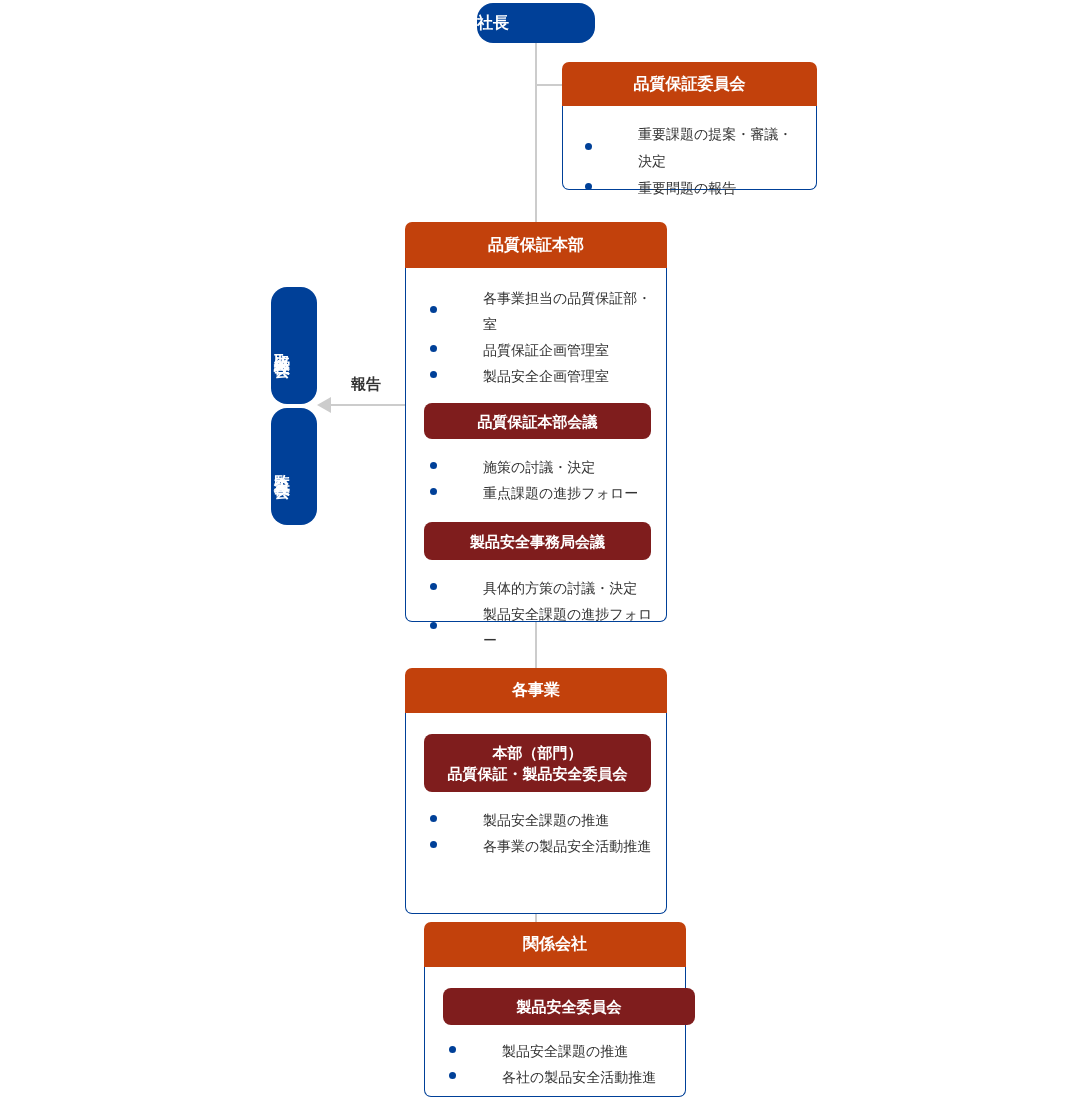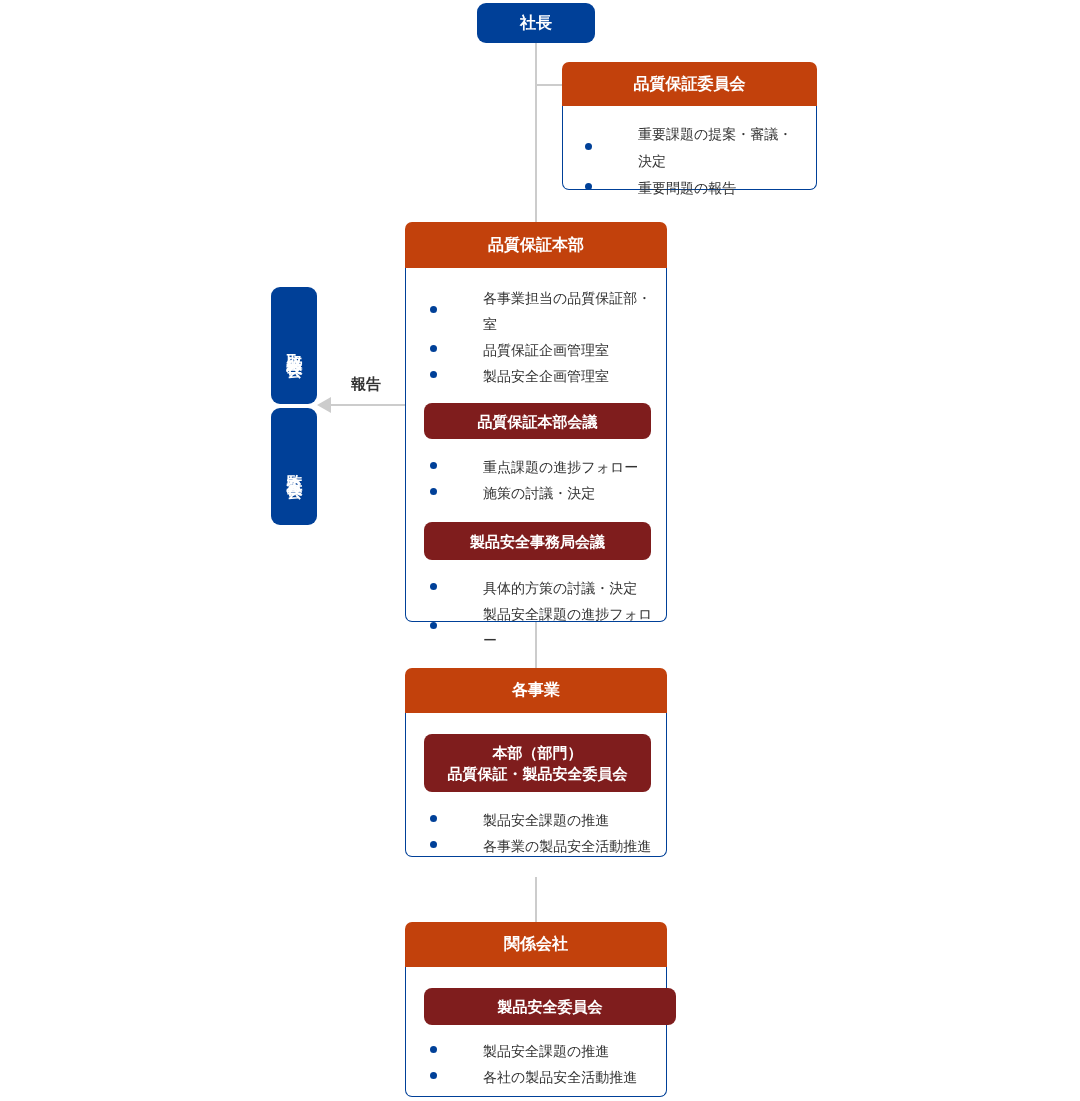--- a/index.html
+++ b/index.html
@@ -16,24 +16,23 @@
 
   
   .vline, .hline { position: absolute; background: #cccccc; }
 
   
   .pill {
     position: absolute;
     background: #004098;
     color: #ffffff;
     font-weight: bold;
-    border-radius: 9px;
+    border-radius: 16px;
     display: flex;
     align-items: center;
-    justify-content: center;
     text-align: center;
   }
 
   
   .org-box {
     position: absolute;
     border-radius: 7px;
   }
   .org-header {
     background: #c2410c;
@@ -132,25 +131,25 @@
 
   #board-directors { left: 271px; top: 287px; width: 46px; height: 117px; }
   #audit-board     { left: 271px; top: 408px; width: 46px; height: 117px; }
 
   #report-shaft    { left: 331px; top: 404px; width: 74px; height: 2px; }
   #report-head     { left: 317px; top: 397px; }
   #report-label    { left: 327px; top: 375px; width: 78px; }
 
   #each-business   { left: 405px; top: 668px; width: 262px; }
   #each-business .org-header { height: 45px; }
-  #each-business .org-body   { height: 144px; padding: 21px 10px 4px 18px; }
+  #each-business .org-body   { height: 201px; padding: 21px 10px 4px 18px; }
   #business-committee { width: 227px; height: 58px; }
   #each-business .bullets { margin-top: 15px; padding-left: 6px; }
 
-  #affiliates      { left: 405px; top: 922px; width: 262px; }
+  #affiliates      { left: 424px; top: 922px; width: 262px; }
   #affiliates .org-header { height: 45px; }
   #affiliates .org-body   { height: 130px; padding: 21px 10px 0 18px; }
   #affiliate-committee { width: 252px; height: 37px; }
   #affiliates .bullets { margin-top: 13px; padding-left: 6px; }
 </style>
 </head>
 <body>
 
 <div class="canvas">
 
@@ -192,25 +191,25 @@
         <span class="dot"></span>
         <span>製品安全企画管理室</span>
       </div>
 
       <div class="inner-pill" id="hq-meeting1">
         <span>品質保証本部会議</span>
       </div>
       <div class="group2">
         <div class="bullet">
           <span class="dot"></span>
+          <span>施策の討議・決定</span>
+        </div>
+        <div class="bullet">
+          <span class="dot"></span>
           <span>重点課題の進捗フォロー</span>
-        </div>
-        <div class="bullet">
-          <span class="dot"></span>
-          <span>施策の討議・決定</span>
         </div>
       </div>
 
       <div class="inner-pill" id="hq-meeting2">
         <span>製品安全事務局会議</span>
       </div>
       <div class="group2">
         <div class="bullet">
           <span class="dot"></span>
           <span>具体的方策の討議・決定</span>

